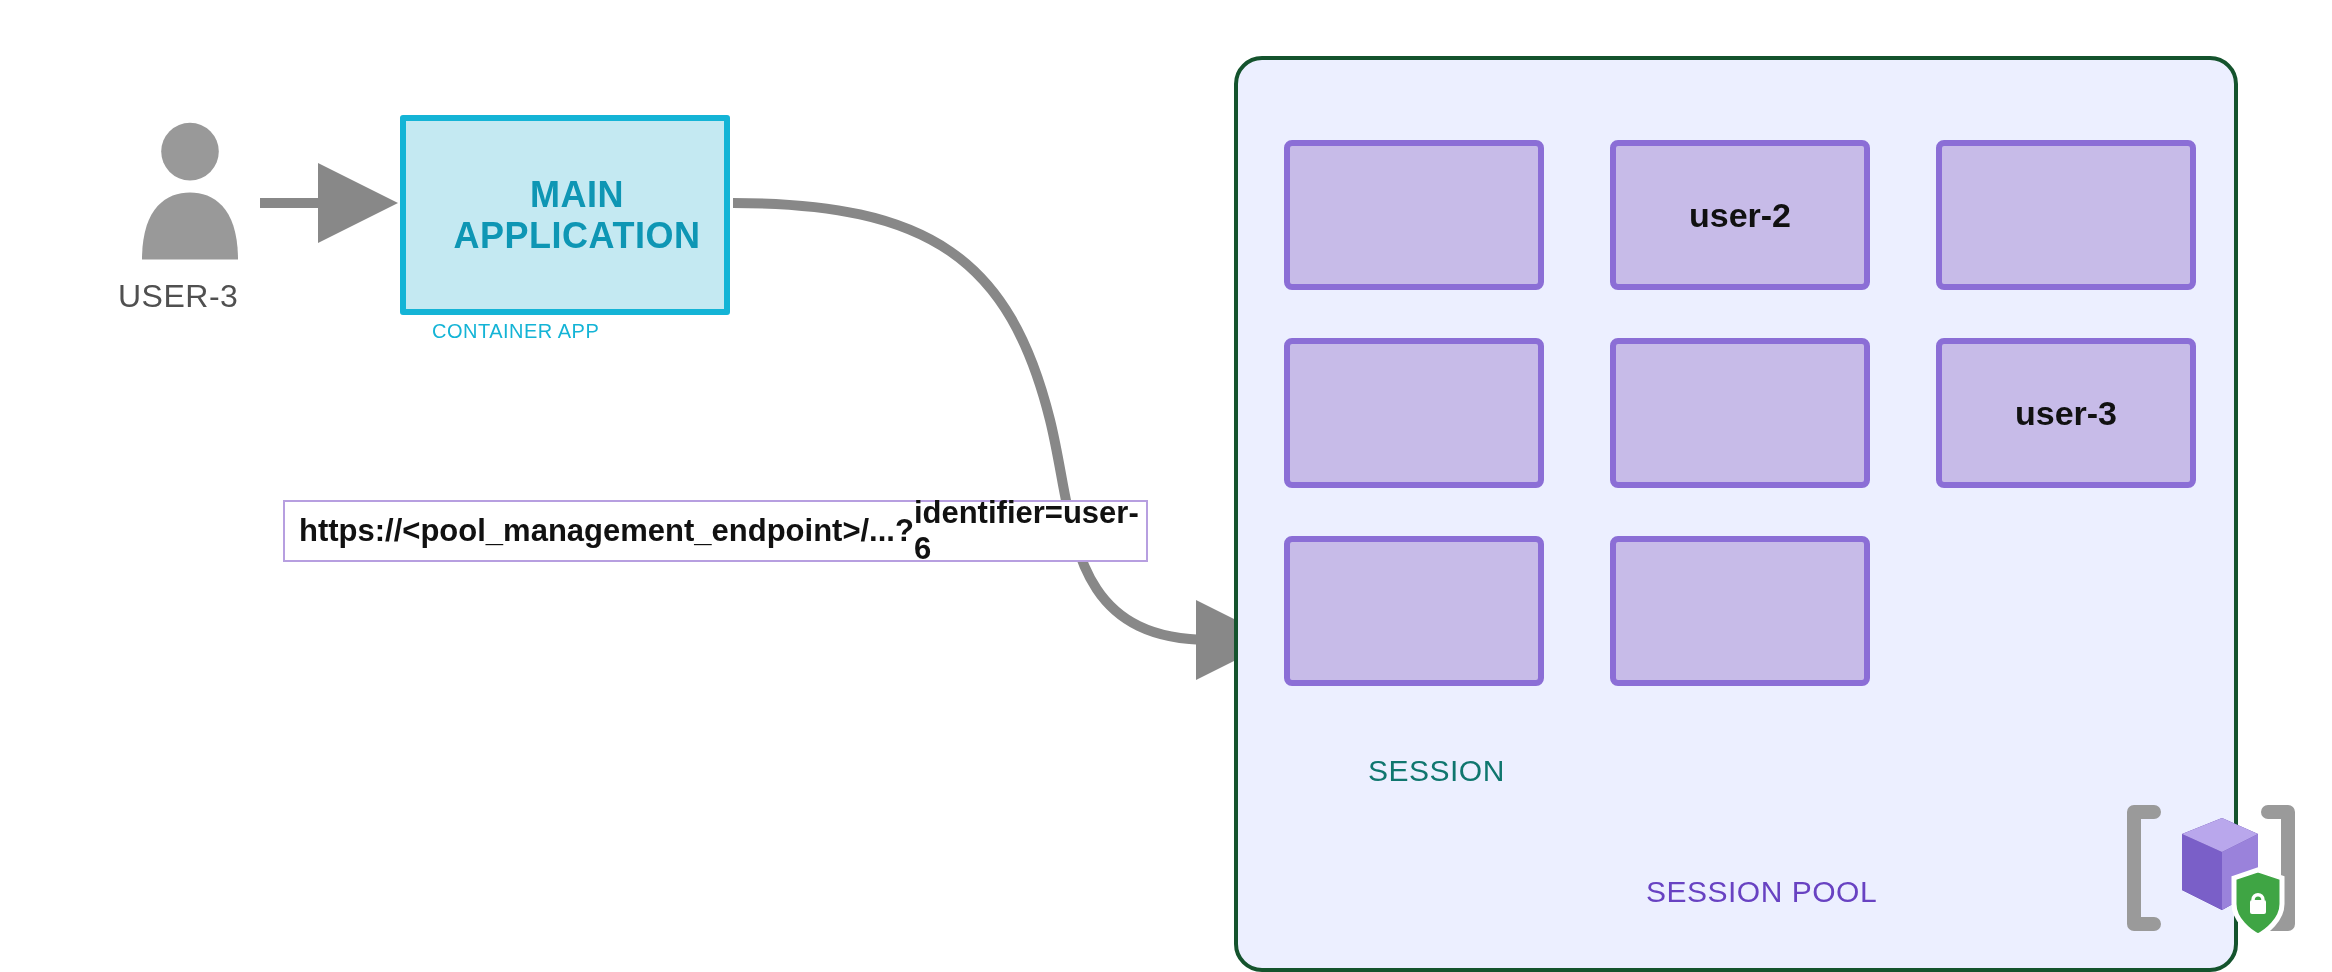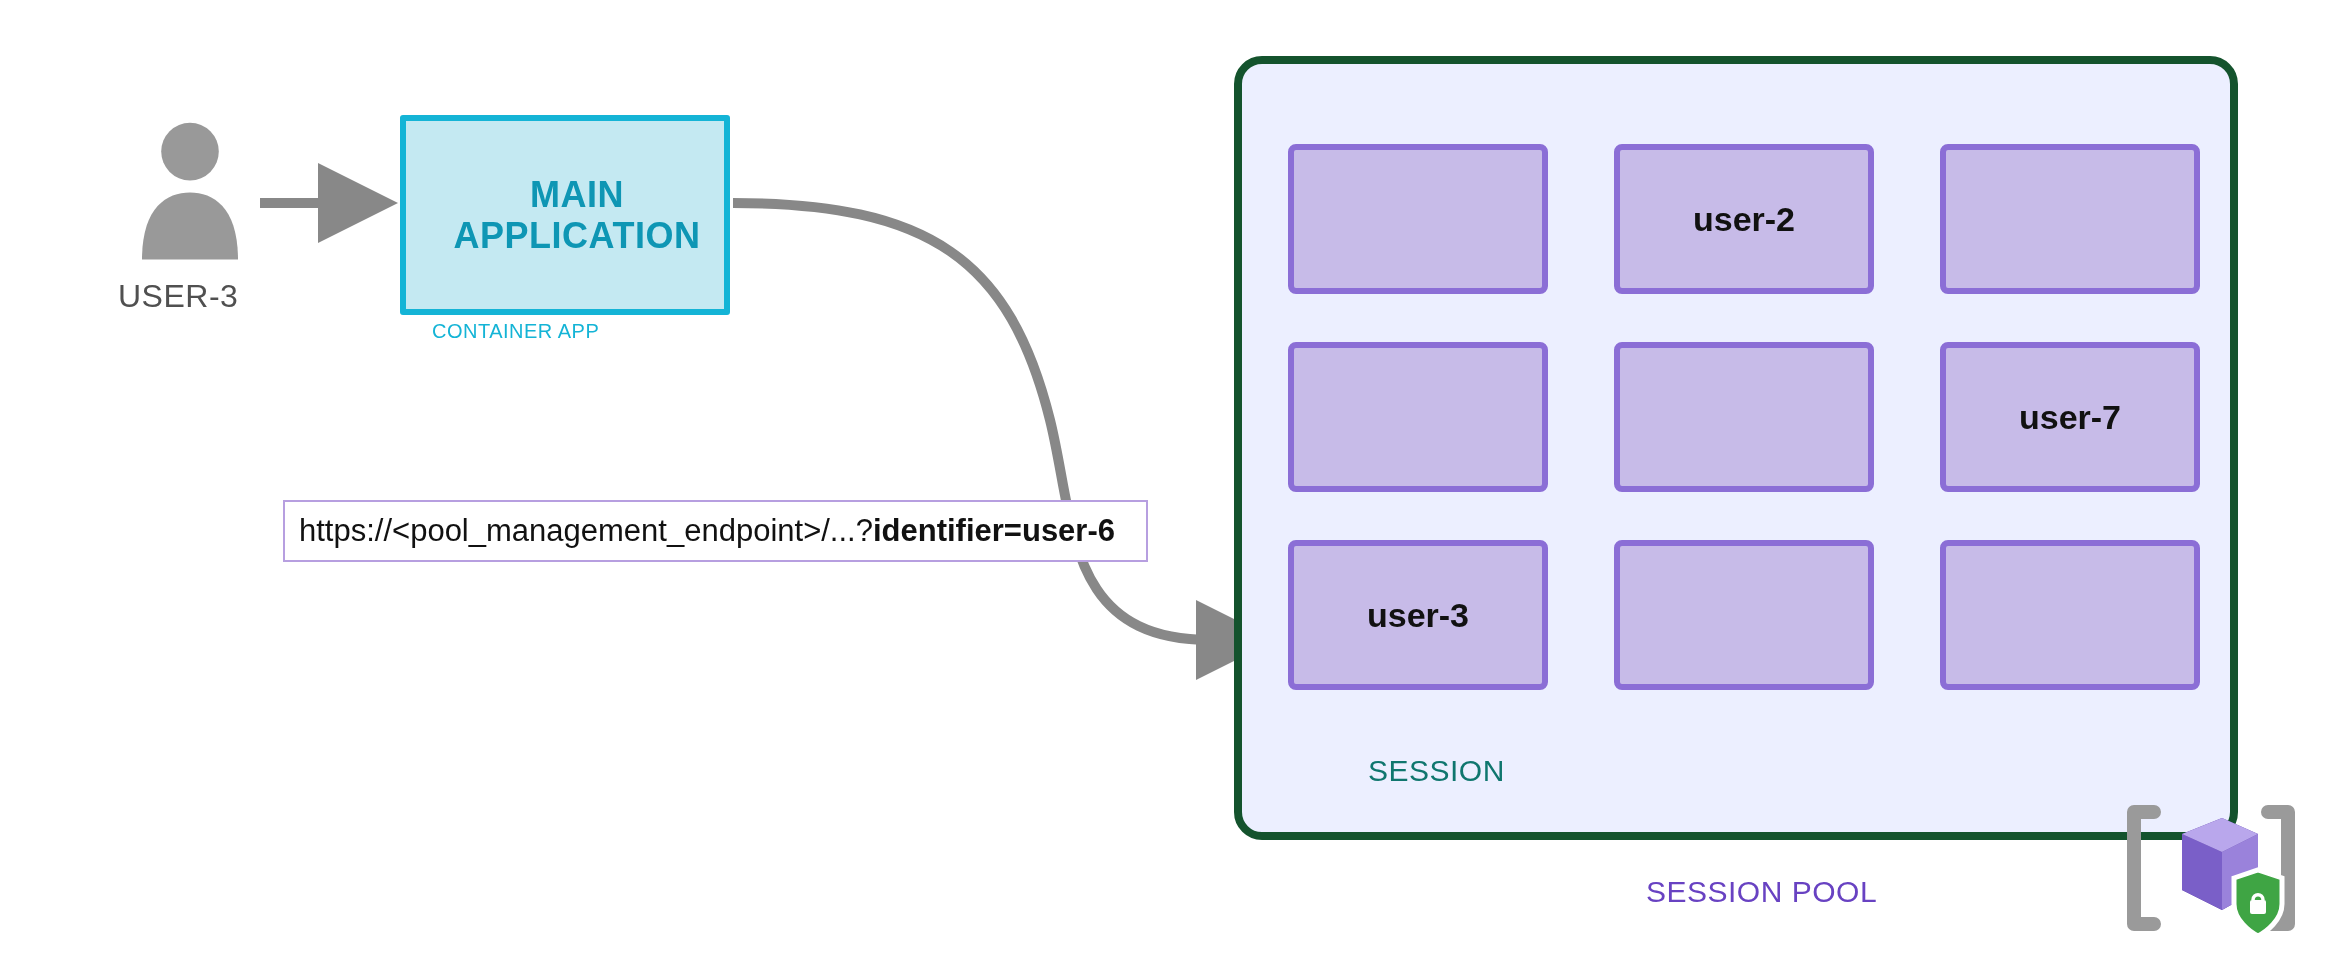--- a/index.html
+++ b/index.html
@@ -70,31 +70,31 @@
     height: 62px;
     background: #ffffff;
     border: 2px solid #b79fe0;
     box-sizing: border-box;
     display: flex;
     align-items: center;
     padding-left: 14px;
     font-size: 31px;
     color: #111;
   }
-  .url-plain { font-weight: 400; }
+  .url-plain { font-weight: 700; }
   .url-bold { font-weight: 700; }
 
   
   .session-pool {
     left: 1234px;
     top: 56px;
     width: 1004px;
-    height: 784px;
+    height: 916px;
     background: #ecefff;
-    border: 8px solid #14532d;
+    border: 4px solid #14532d;
     border-radius: 28px;
     box-sizing: border-box;
   }
   .session-pool-label {
     left: 1634px;
     top: 875px;
     color: #6842c2;
     font-size: 30px;
     letter-spacing: 0.5px;
     margin-left: 12px;
@@ -189,21 +189,20 @@
     <span class="url-bold">identifier=user-6</span>
 </div>
 
 <div class="abs session-pool">
   <div class="session-grid">
     <div class="session-cell"></div>
     <div class="session-cell">user-2</div>
     <div class="session-cell"></div>
     <div class="session-cell"></div>
     <div class="session-cell"></div>
-    <div class="session-cell">user-7</div>
     <div class="session-cell">user-3</div>
     <div class="session-cell"></div>
     <div class="session-cell"></div>
   </div>
 </div>
 <div class="abs session-label">SESSION</div>
 <div class="abs session-pool-label">SESSION POOL</div>
 
 <div class="abs pool-icon">
   <svg viewBox="0 0 170 140" width="170" height="140">

